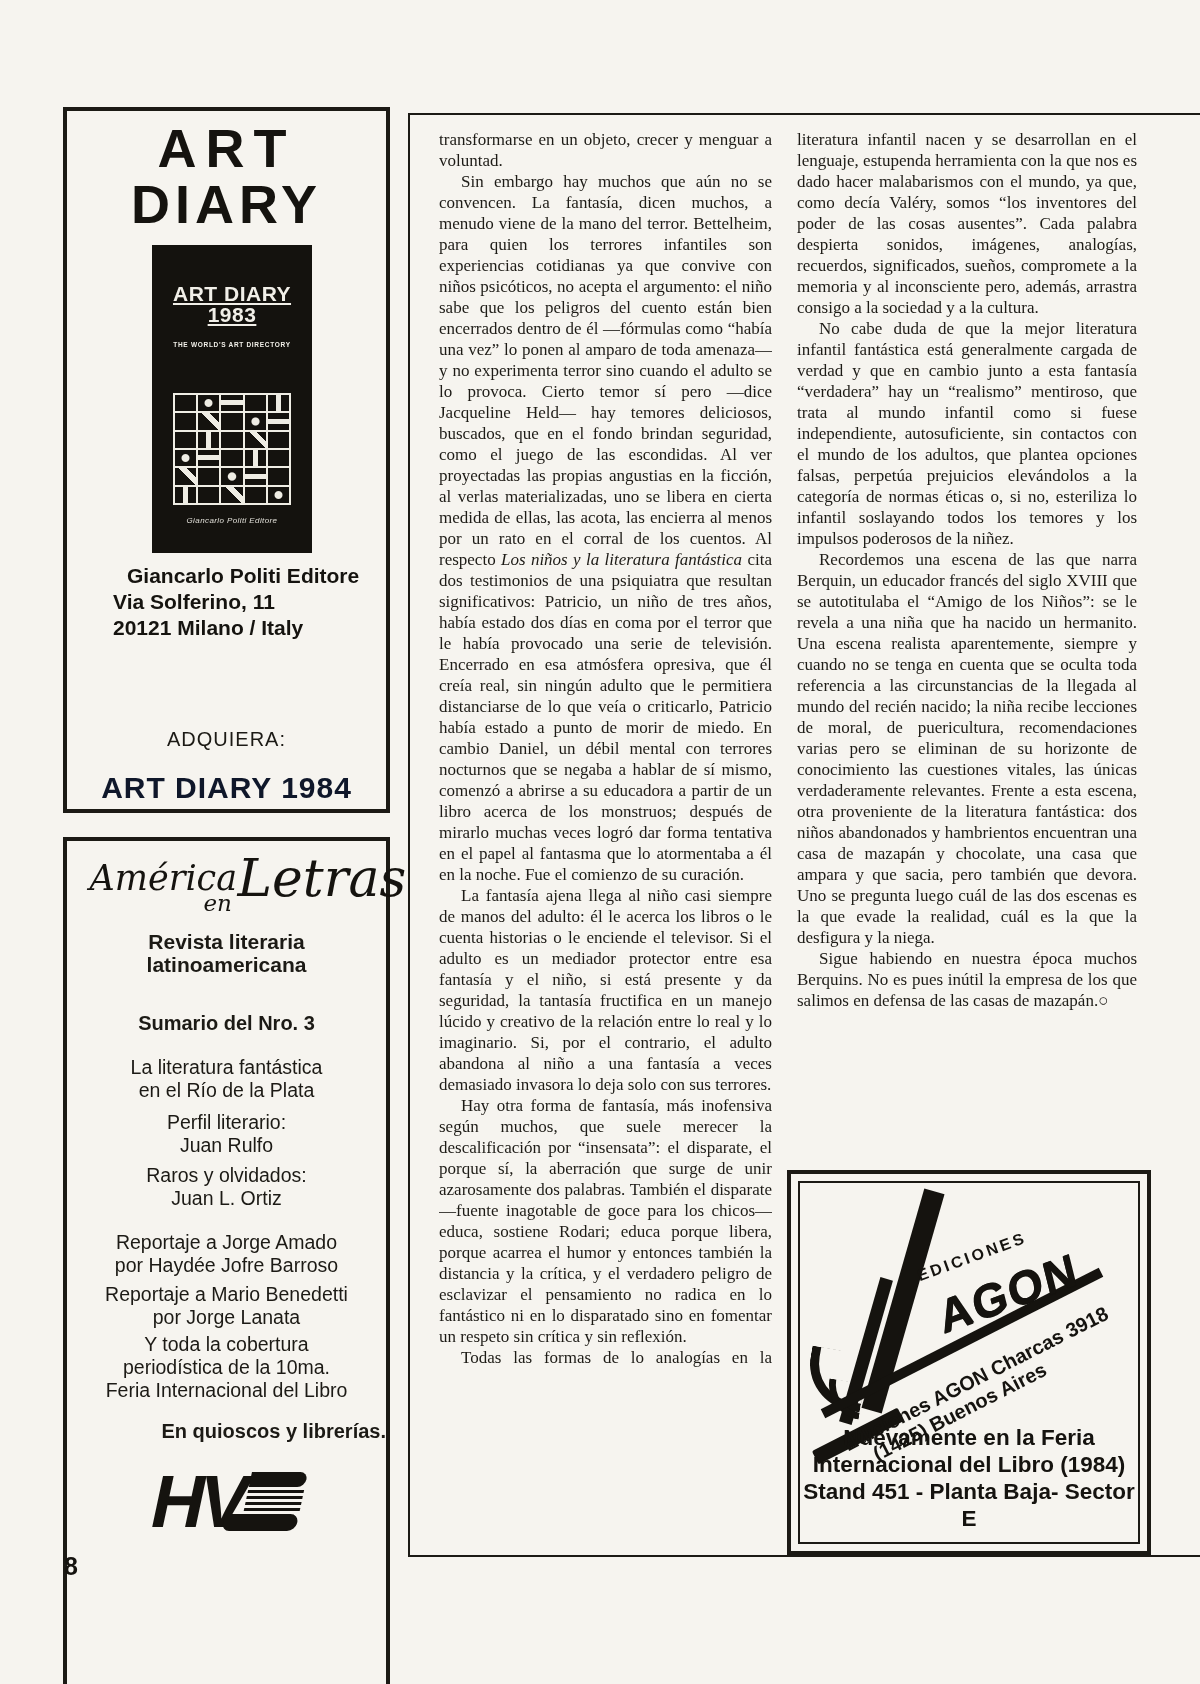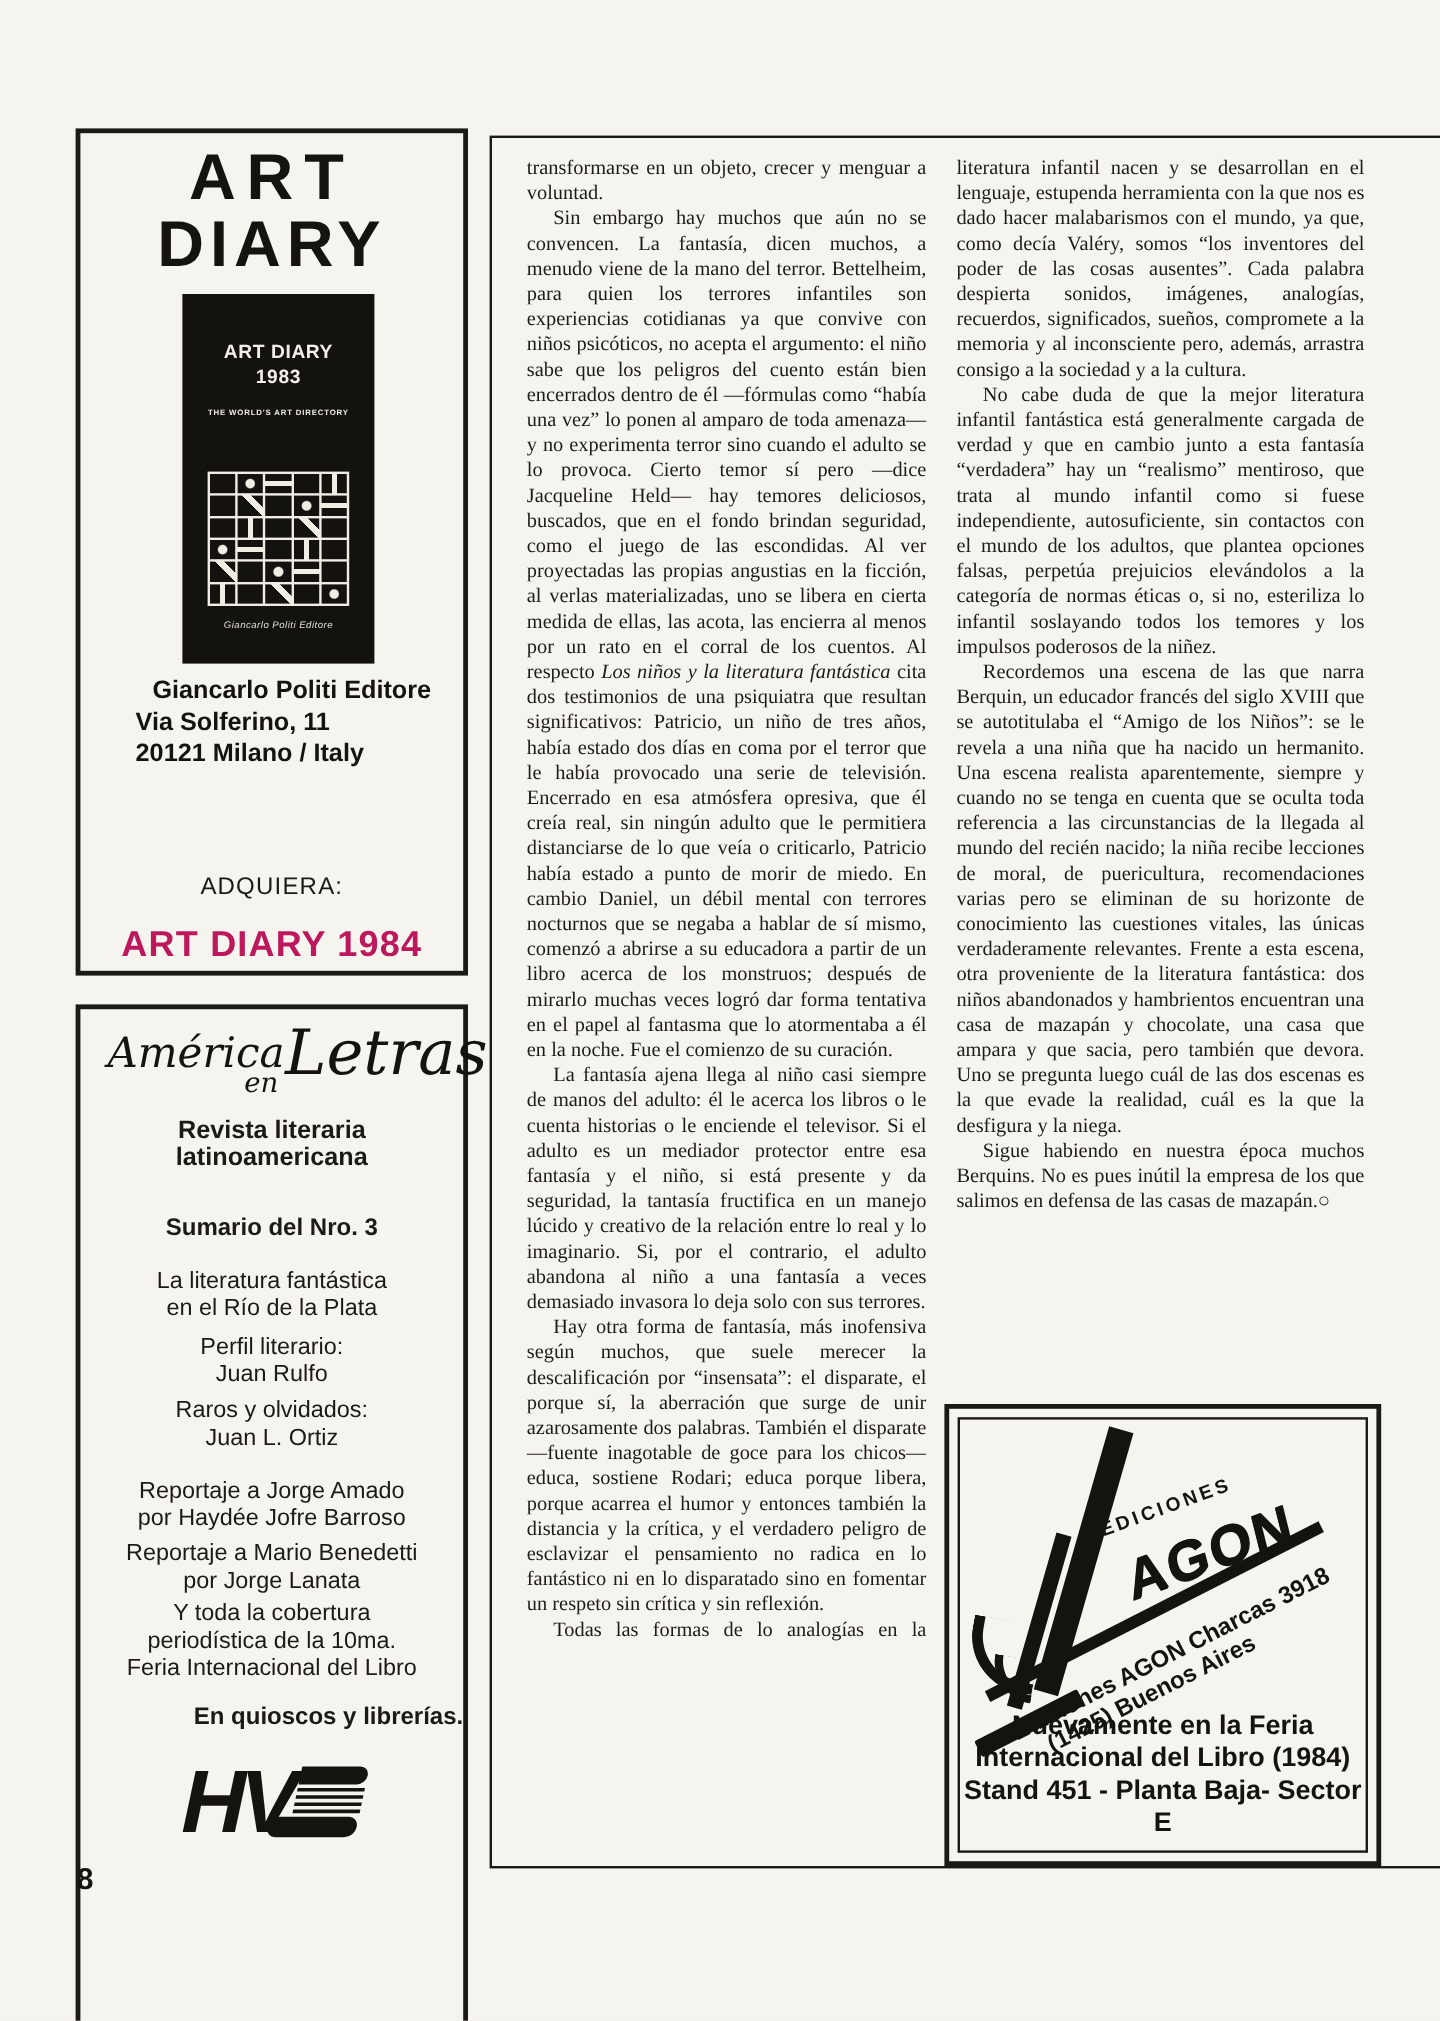--- a/index.html
+++ b/index.html
@@ -13,36 +13,36 @@
   
   .ad-box{position:absolute;border:4px solid #1c1a15;background:#f6f4ef;}
   .ad-art{left:63px;top:107px;width:327px;height:706px;}
   .ad-letras{left:63px;top:837px;width:327px;height:892px;}
   .abs{position:absolute;left:0;right:0;}
   .ctr{text-align:center;}
   
   .hl{font-weight:900;font-size:54px;line-height:56px;letter-spacing:5px;color:#15130f;}
   .hl .hl1{letter-spacing:9px;}
   .book-cover{position:absolute;left:85px;top:134px;width:160px;height:308px;background:#14120e;color:#f1efe8;}
-  .cover-title{position:absolute;left:0;right:0;top:38px;text-align:center;font-weight:700;font-size:16px;line-height:21px;letter-spacing:.5px;}
+  .cover-title{position:absolute;left:0;right:0;top:38px;text-align:center;font-weight:700;font-size:21px;line-height:21px;letter-spacing:.5px;text-decoration:underline;}
   .cover-subtitle{position:absolute;left:0;right:0;top:96px;text-align:center;font-weight:700;font-size:6.5px;letter-spacing:.7px;}
   .flags{position:absolute;left:50%;top:148px;transform:translateX(-50%);
     width:118px;height:112px;background:#efede4;padding:2px;
     display:grid;grid-template-columns:repeat(5,1fr);grid-auto-rows:1fr;gap:2px;}
   .flag{background:#14120e;}
   .flag.f1{background:radial-gradient(circle at 50% 50%, #efede4 26%, #14120e 34%);}
   .flag.f2{background:linear-gradient(#14120e 34%, #efede4 34%, #efede4 62%, #14120e 62%);}
   .flag.f4{background:linear-gradient(90deg,#14120e 40%, #efede4 40%, #efede4 60%, #14120e 60%);}
   .flag.f6{background:linear-gradient(45deg,#14120e 55%, #efede4 55%, #efede4 75%, #14120e 75%);}
   .cover-imprint{position:absolute;left:0;right:0;bottom:28px;text-align:center;font-size:8px;letter-spacing:.4px;font-style:italic;opacity:.92;}
   .publisher{top:452px;padding-left:46px;font-weight:700;font-size:21px;line-height:26px;color:#15130f;}
   .publisher .pub-name{padding-left:14px;}
   .tagline{top:549px;font-size:20px;line-height:25px;}
   .cta{top:617px;font-size:20px;letter-spacing:1px;text-align:center;}
-  .product{top:660px;font-weight:900;font-size:30px;letter-spacing:1px;color:#be185d;}
+  .product{top:660px;font-weight:900;font-size:30px;letter-spacing:1px;color:#0f172a;}
   
   .ael-logo{position:absolute;left:50%;top:15px;transform:translateX(-50%);width:290px;height:80px;font-family:"DejaVu Serif",serif;font-style:italic;color:#15130f;}
   .ael-logo span{position:absolute;white-space:nowrap;}
   .ael-w1{left:8px;top:2px;font-size:35px;}
   .ael-w2{left:122px;top:34px;font-size:23px;}
   .ael-w3{left:156px;top:-8px;font-size:52px;}
   .ael-sub{top:89px;font-weight:700;font-size:21px;line-height:23px;}
   .ael-sum{top:171px;font-weight:700;font-size:20px;}
   .ael-item{font-size:19.5px;line-height:23px;}
   .it0{top:215px;} .it1{top:270px;} .it2{top:323px;} .it3{top:390px;} .it4{top:442px;} .it5{top:492px;}

